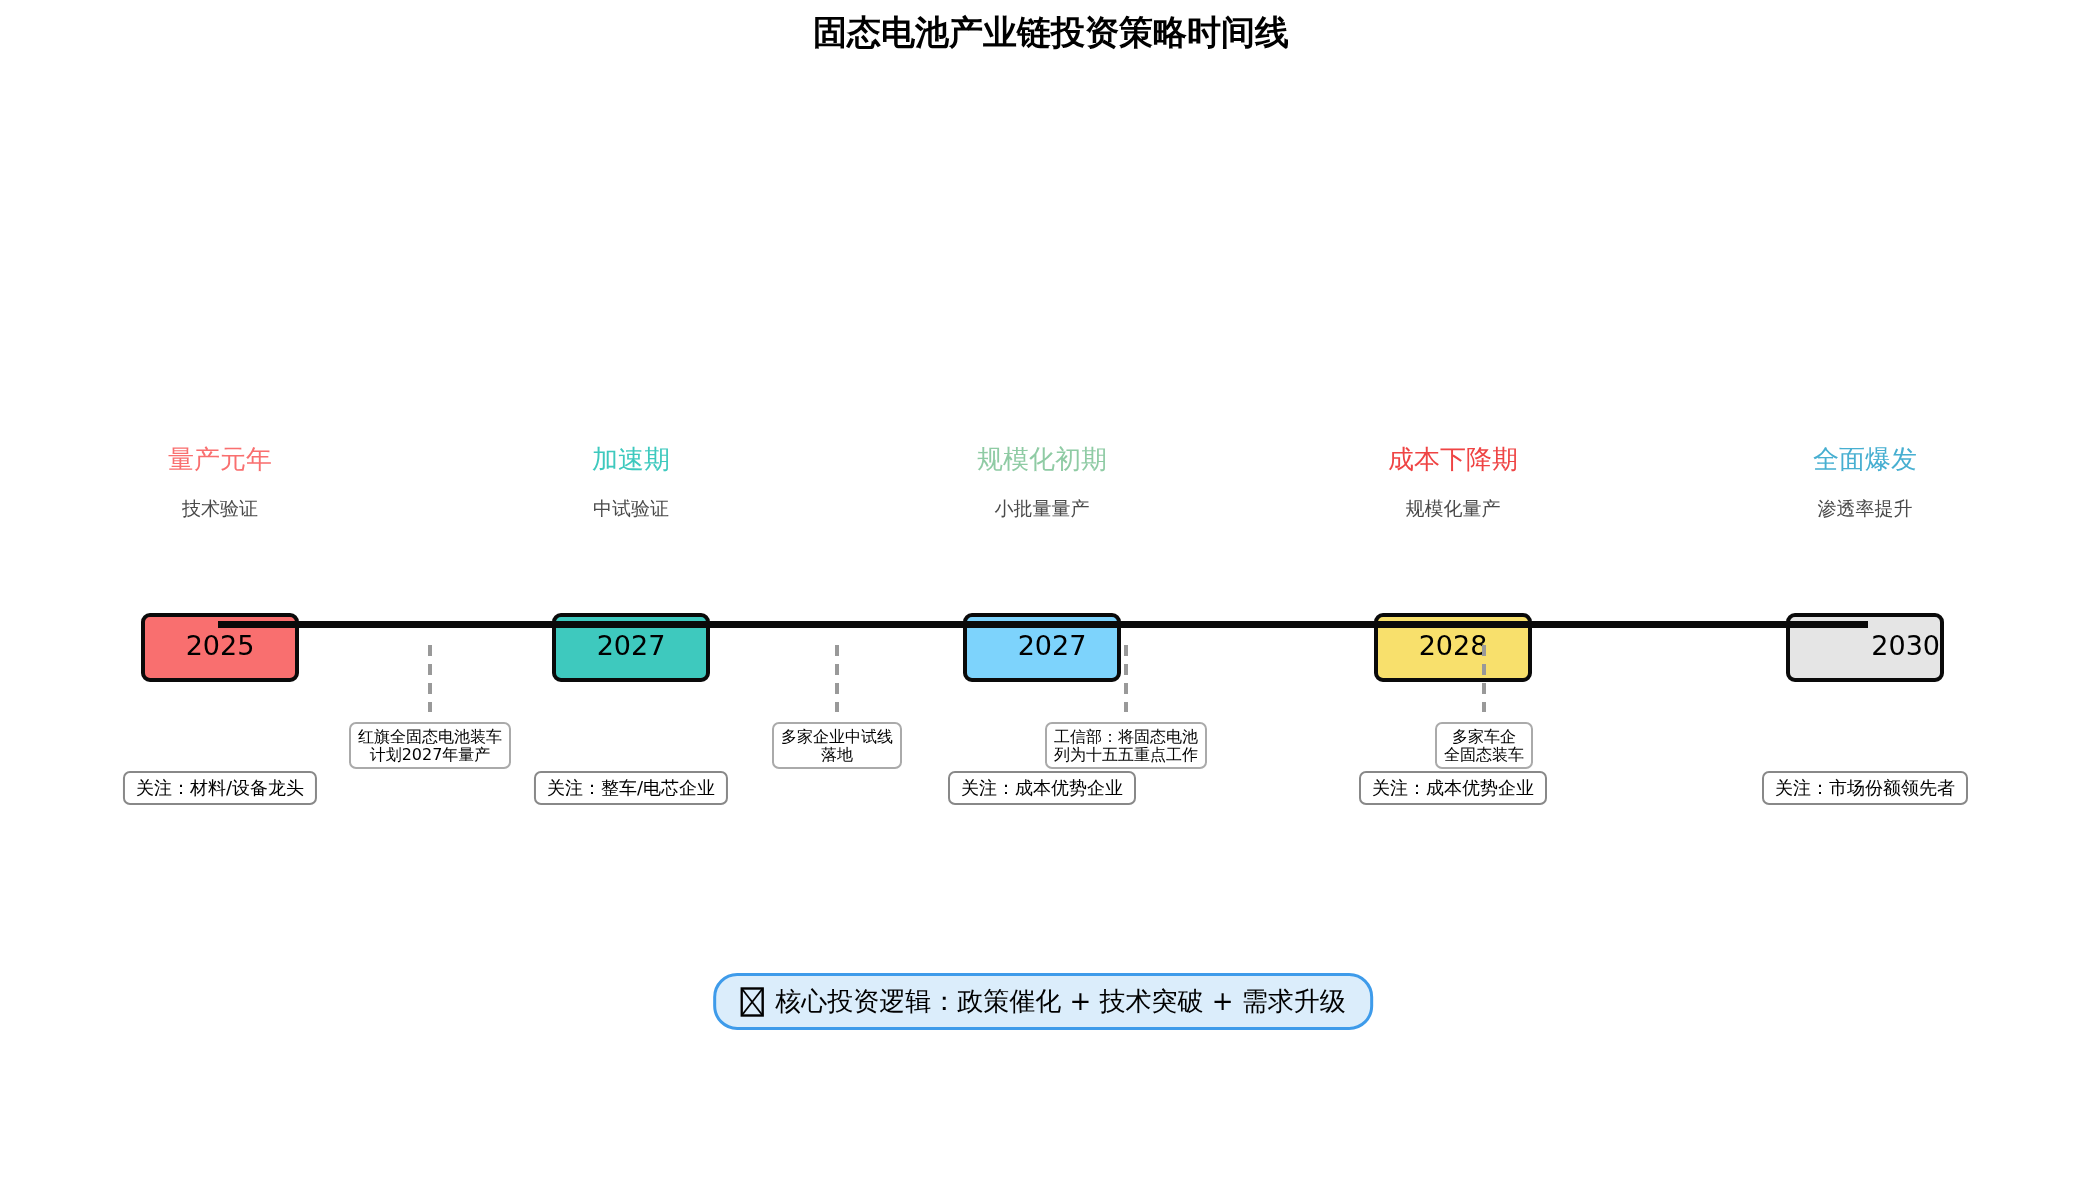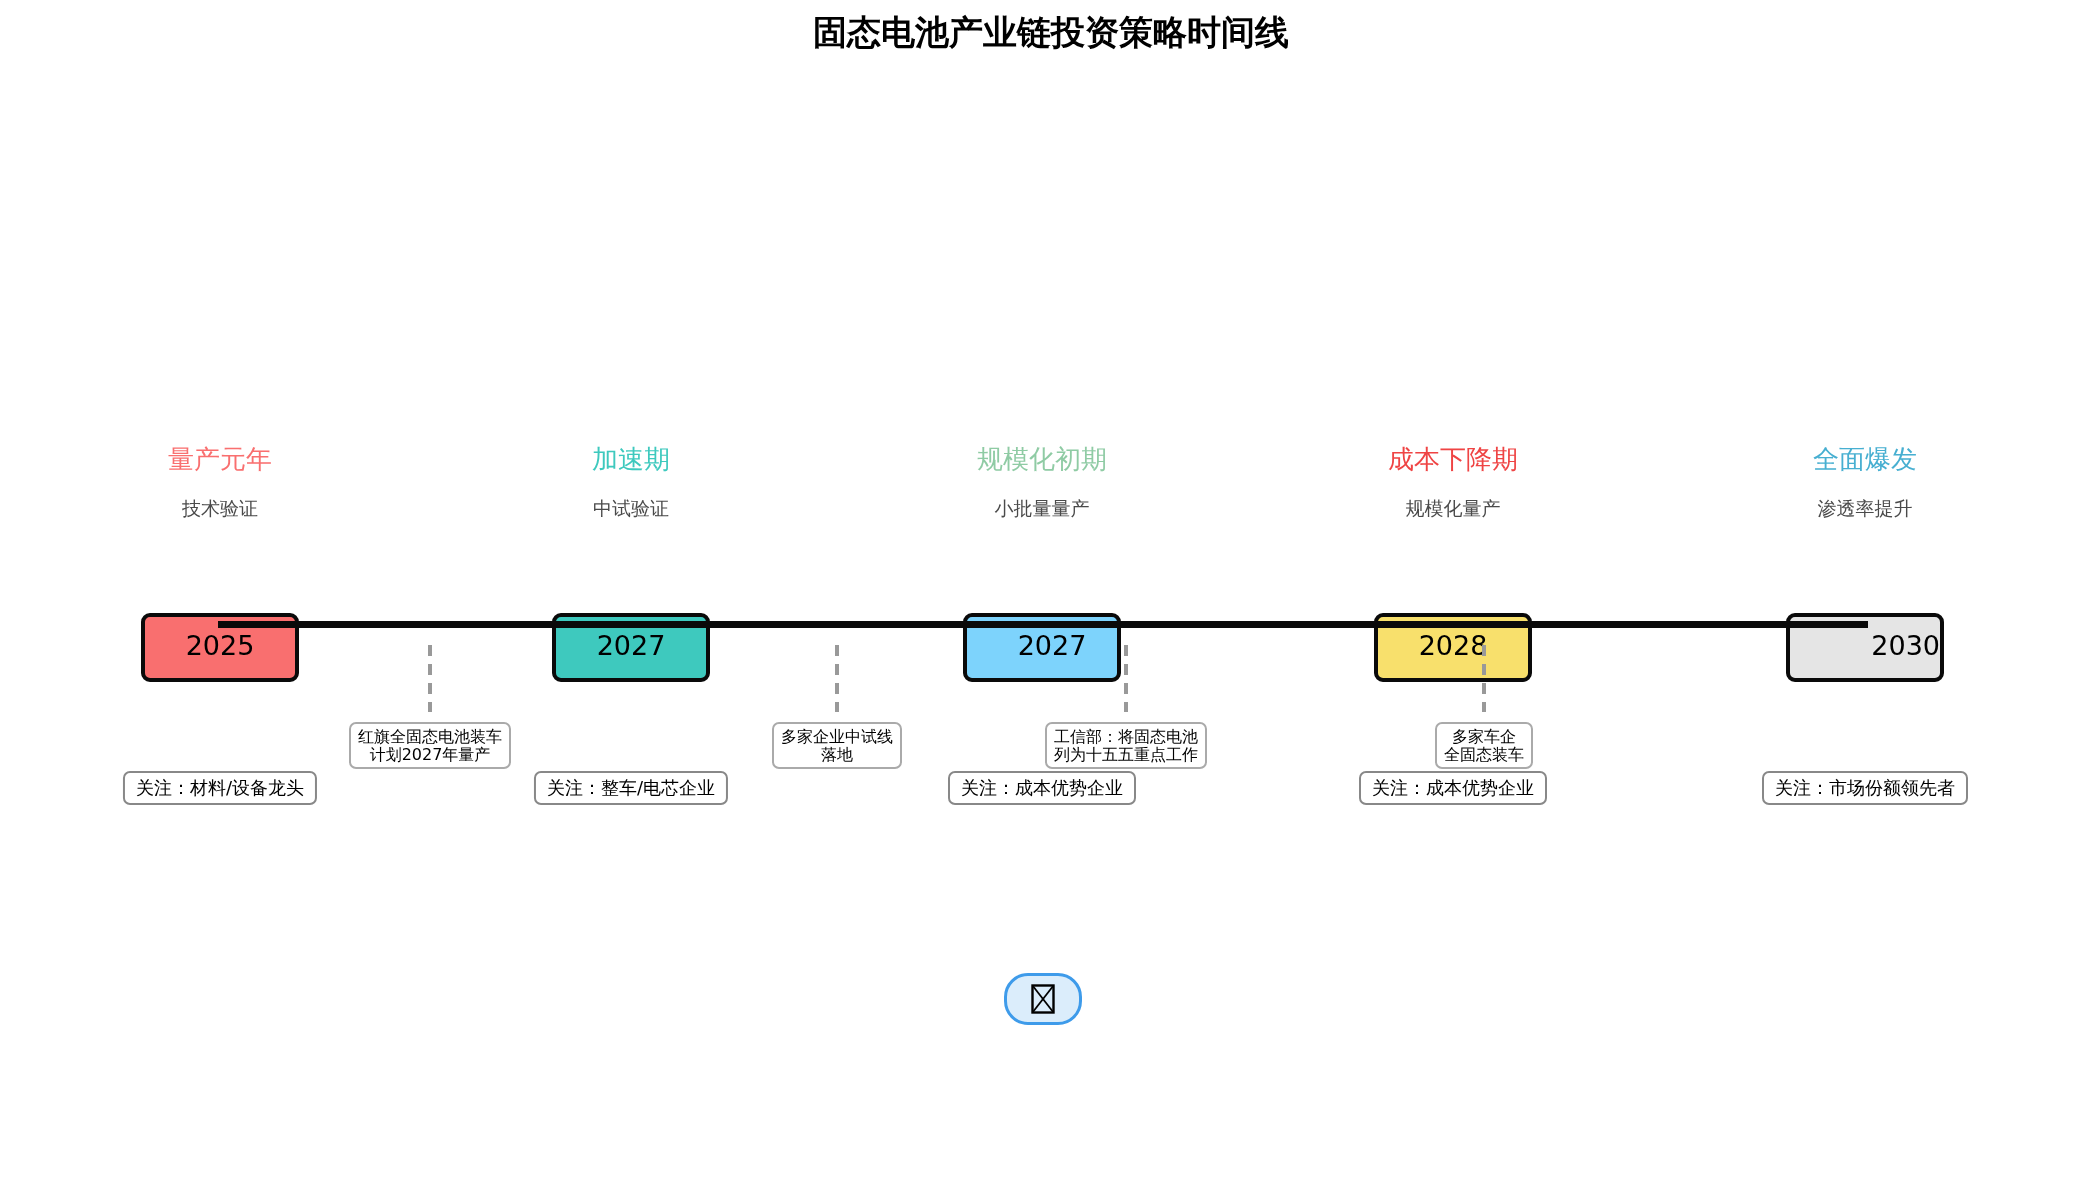--- a/index.html
+++ b/index.html
@@ -150,15 +150,16 @@
   <div class="abs cx focus-box pc-4">关注：市场份额领先者</div>
 
   <div class="abs cx logic-box" style="border-color: rgb(62, 155, 234); background-color: rgb(219, 237, 251);">
     <span class="tofu">
       <svg width="24" height="30" viewBox="0 0 24 30">
         <rect x="1.5" y="1.5" width="21" height="27" fill="none" stroke="#000" stroke-width="2.4"></rect>
         <line x1="1.5" y1="1.5" x2="22.5" y2="28.5" stroke="#000" stroke-width="1.8"></line>
         <line x1="22.5" y1="1.5" x2="1.5" y2="28.5" stroke="#000" stroke-width="1.8"></line>
       </svg>
     </span>
+    <span>核心投资逻辑：政策催化 + 技术突破 + 需求升级</span>
   </div>
 
 </div>
 
 </body></html>

